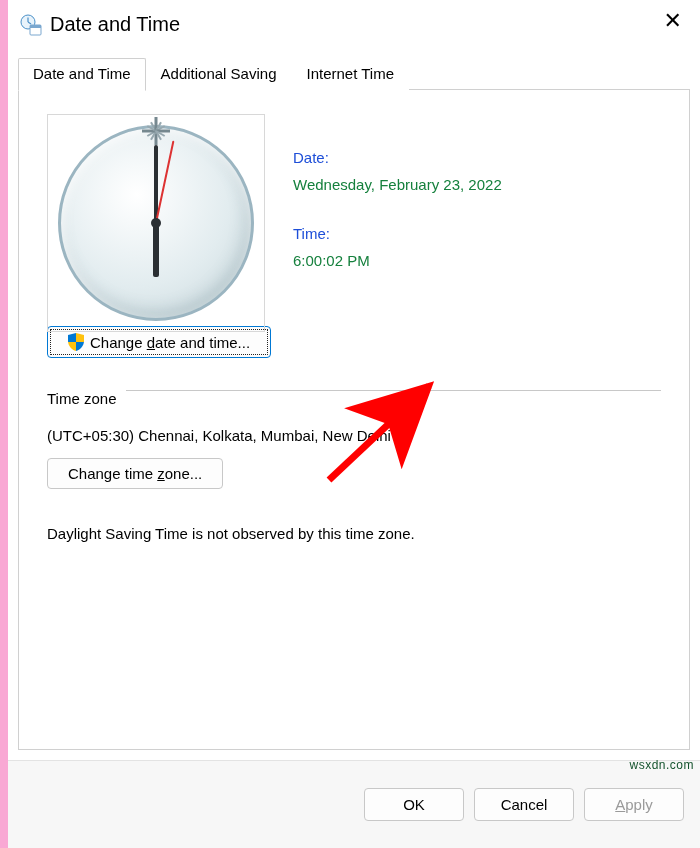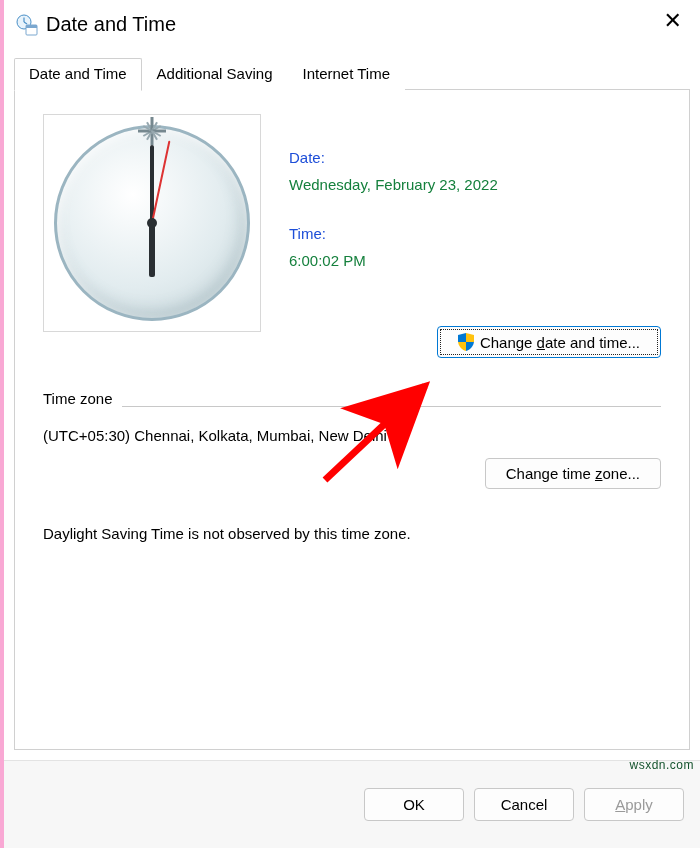--- a/index.html
+++ b/index.html
@@ -9,21 +9,21 @@
       font-family: "Segoe UI", Tahoma, sans-serif;
       font-size: 15px;
       background: #fff;
       width: 700px;
       overflow: hidden;
     }
     .window {
       width: 700px;
       height: 848px;
       background: #fff;
-      border-left: 4px solid #f9a8d4;
+      border-left: 8px solid #f9a8d4;
       display: flex;
       flex-direction: column;
       position: relative;
     }
     .titlebar {
       height: 48px;
       display: flex;
       align-items: center;
       padding: 0 12px;
       position: relative;
@@ -135,21 +135,20 @@
     .hand.second { width: 2px; height: 84px; margin-left:-1px; margin-top:-84px; background:#d33; transform: rotate(12deg);}
     .hand-pin { position:absolute; left:50%; top:50%; width:10px; height:10px; margin:-5px; background:#2a2f33; border-radius:50%;}
     .info-col {
       padding-top: 28px;
       line-height: 1.8;
     }
     .info-label { color:#1d4ed8; margin-top:2px; }
     .info-value { color:#15803d; margin-bottom: 22px;}
     .btn-row-right {
       display: flex;
-      justify-content: flex-end;
       margin-top: -6px;
     }
     .win-btn {
       background: #fdfdfd;
       border: 1px solid #c8c8c8;
       border-radius: 4px;
       padding: 6px 20px;
       font-size: 15px;
       font-family: inherit;
       cursor: pointer;
@@ -161,21 +160,21 @@
       border: 1px solid #0078d4;
       outline: 1px dotted #222;
       outline-offset: -4px;
     }
     .shield-icon {
       width: 16px;
       height: 18px;
     }
     .section-header {
       display: flex;
-      align-items: flex-end;
+      align-items: flex-start;
       margin-top: 32px;
       gap: 10px;
     }
     .section-header .sh-label { white-space: nowrap; }
     .section-header .sh-line { flex:1; height:1px; background:#c8c8c8; }
     .tz-value { margin-top: 20px; }
     .space { height: 20px;}
     .arrow-annot {
       position: absolute;
       left: 300px;

